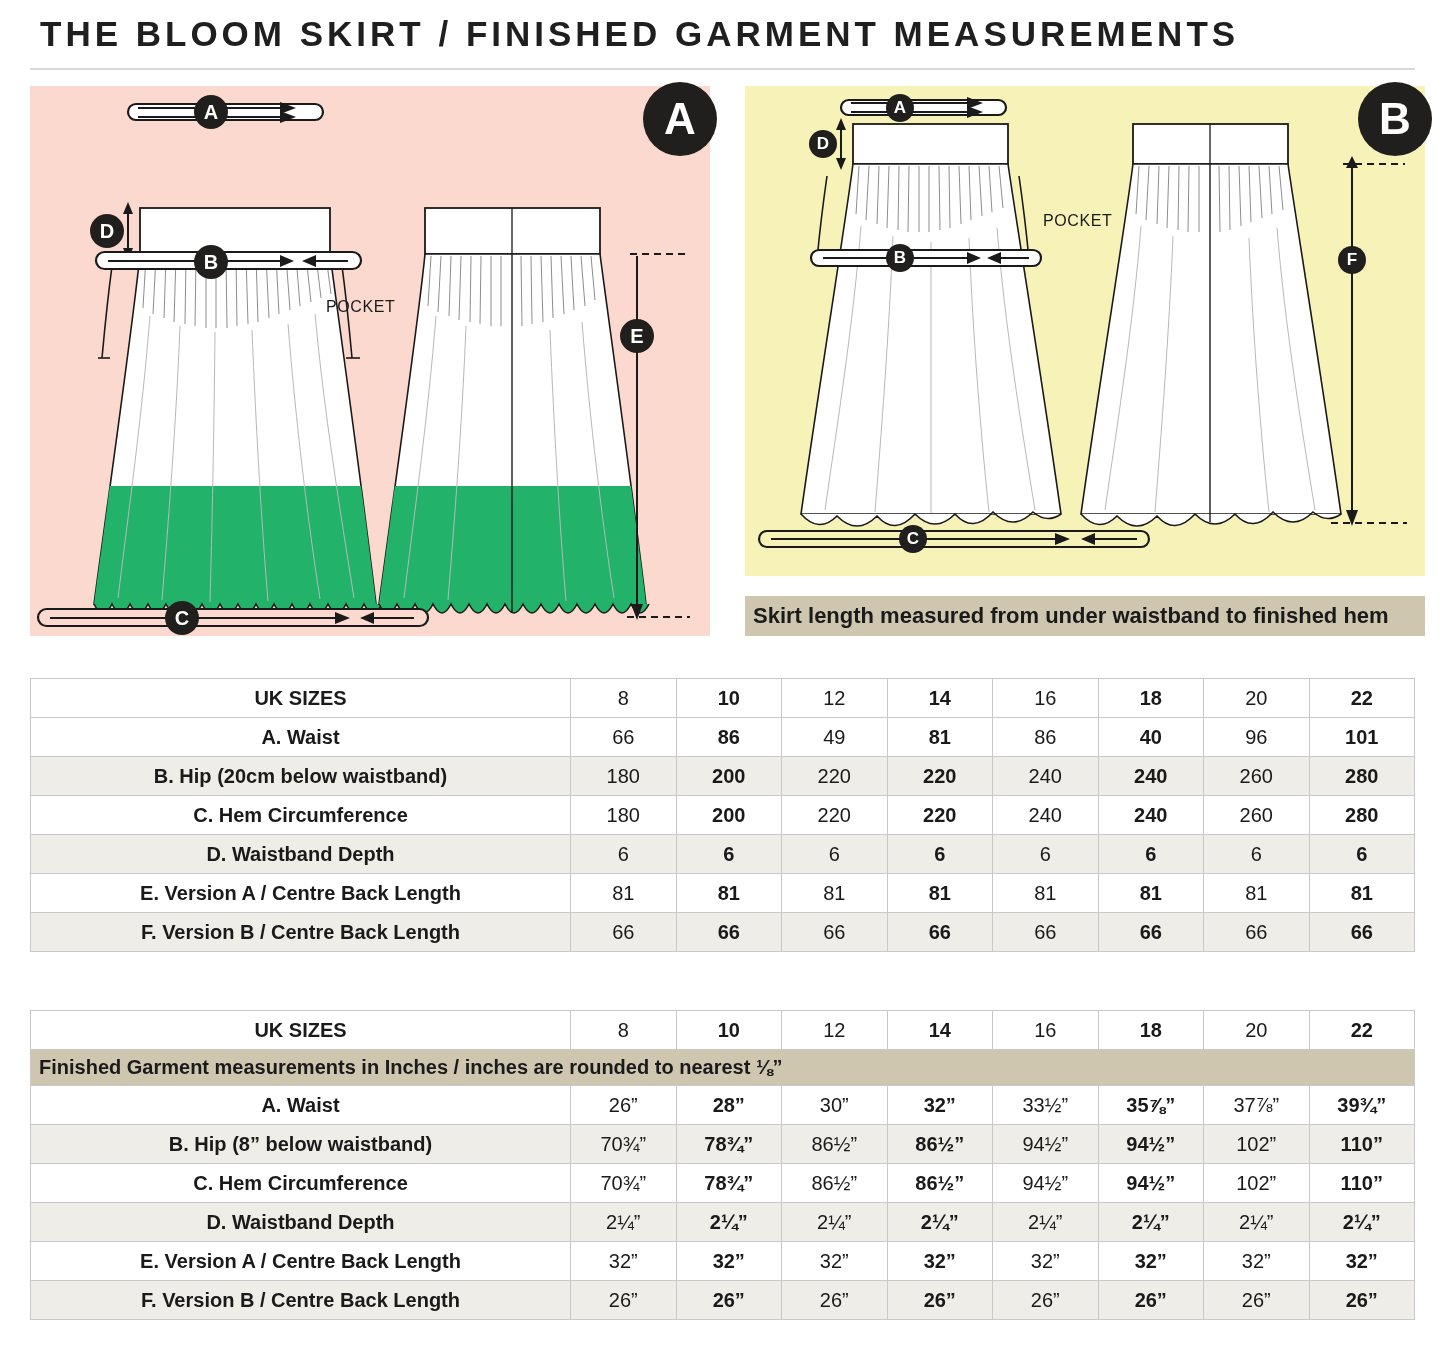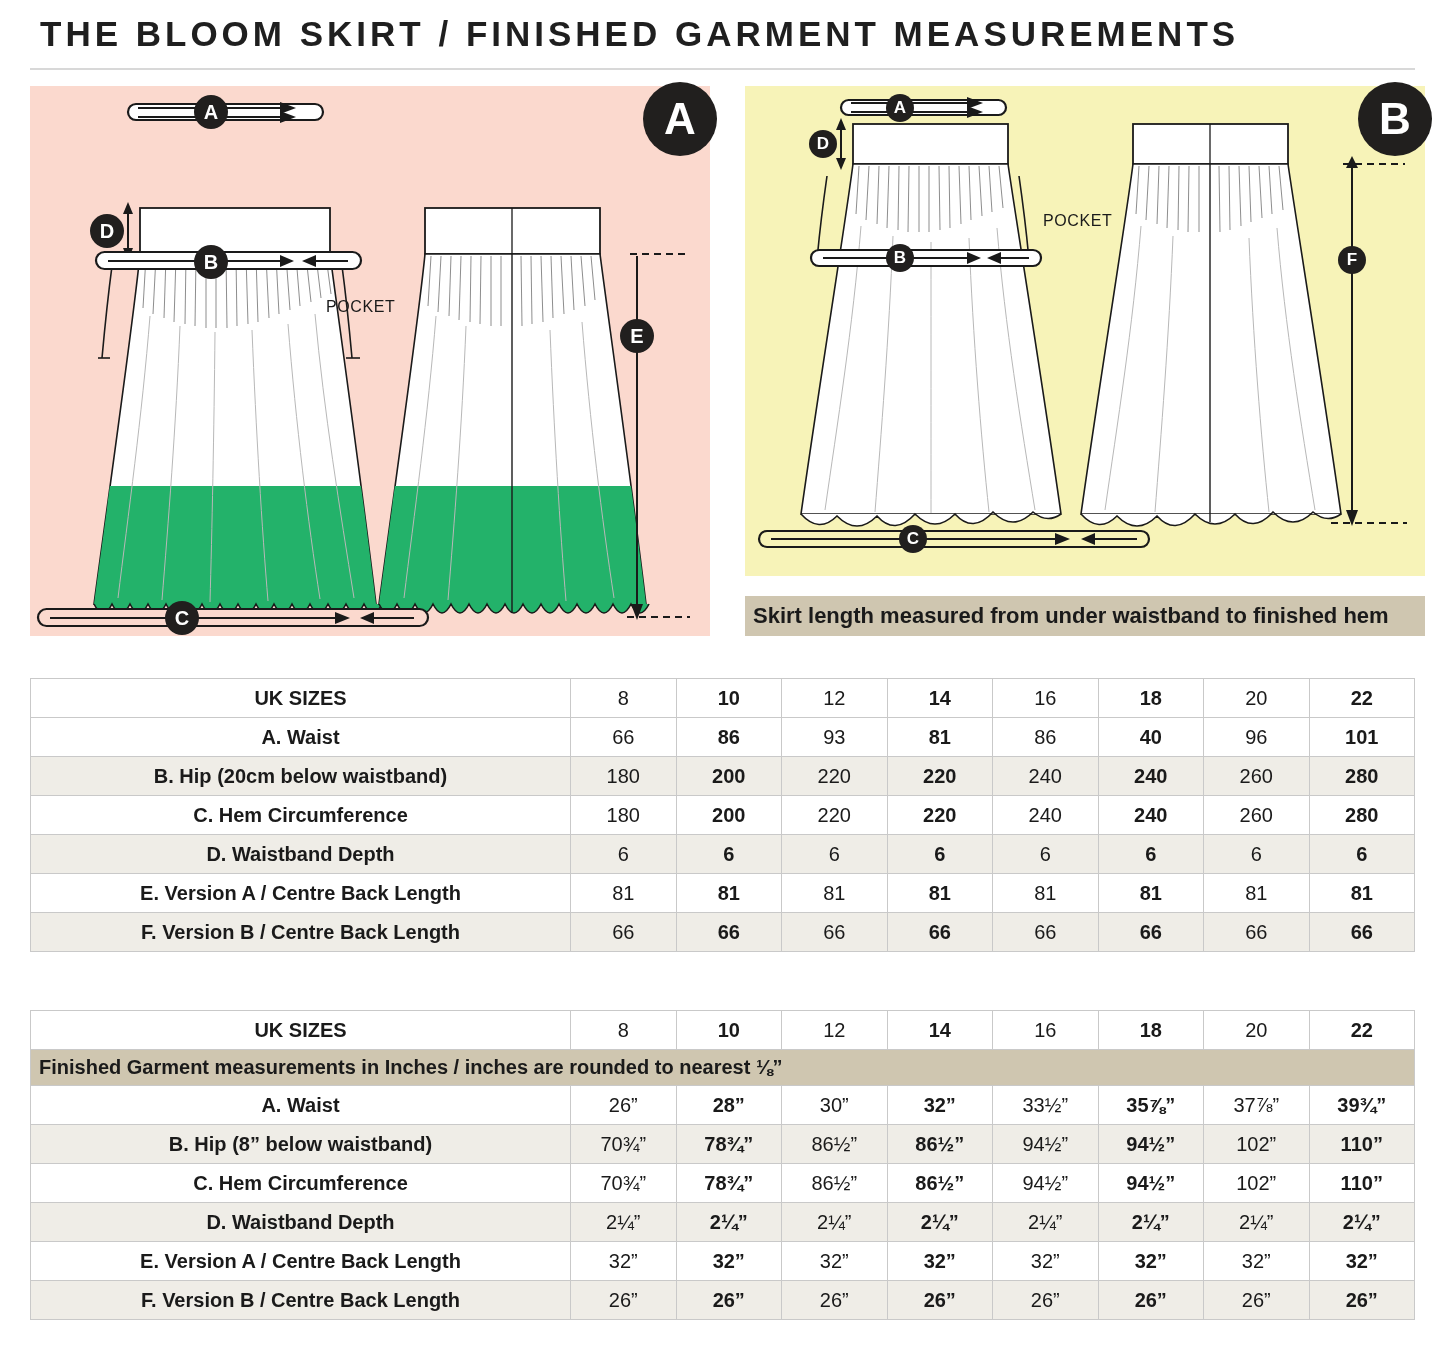--- a/index.html
+++ b/index.html
@@ -366,21 +366,21 @@
           <td class="hdr-size bold">14</td>
           <td class="hdr-size">16</td>
           <td class="hdr-size bold">18</td>
           <td class="hdr-size">20</td>
           <td class="hdr-size bold">22</td>
         </tr>
         <tr>
           <td class="lbl">A. Waist</td>
           <td class="val">66</td>
           <td class="val bold">86</td>
-          <td class="val">93</td>
+          <td class="val">49</td>
           <td class="val bold">81</td>
           <td class="val">86</td>
           <td class="val bold">40</td>
           <td class="val">96</td>
           <td class="val bold">101</td>
         </tr>
         <tr class="stripe">
           <td class="lbl">B. Hip (20cm below waistband)</td>
           <td class="val">180</td>
           <td class="val bold">200</td>

